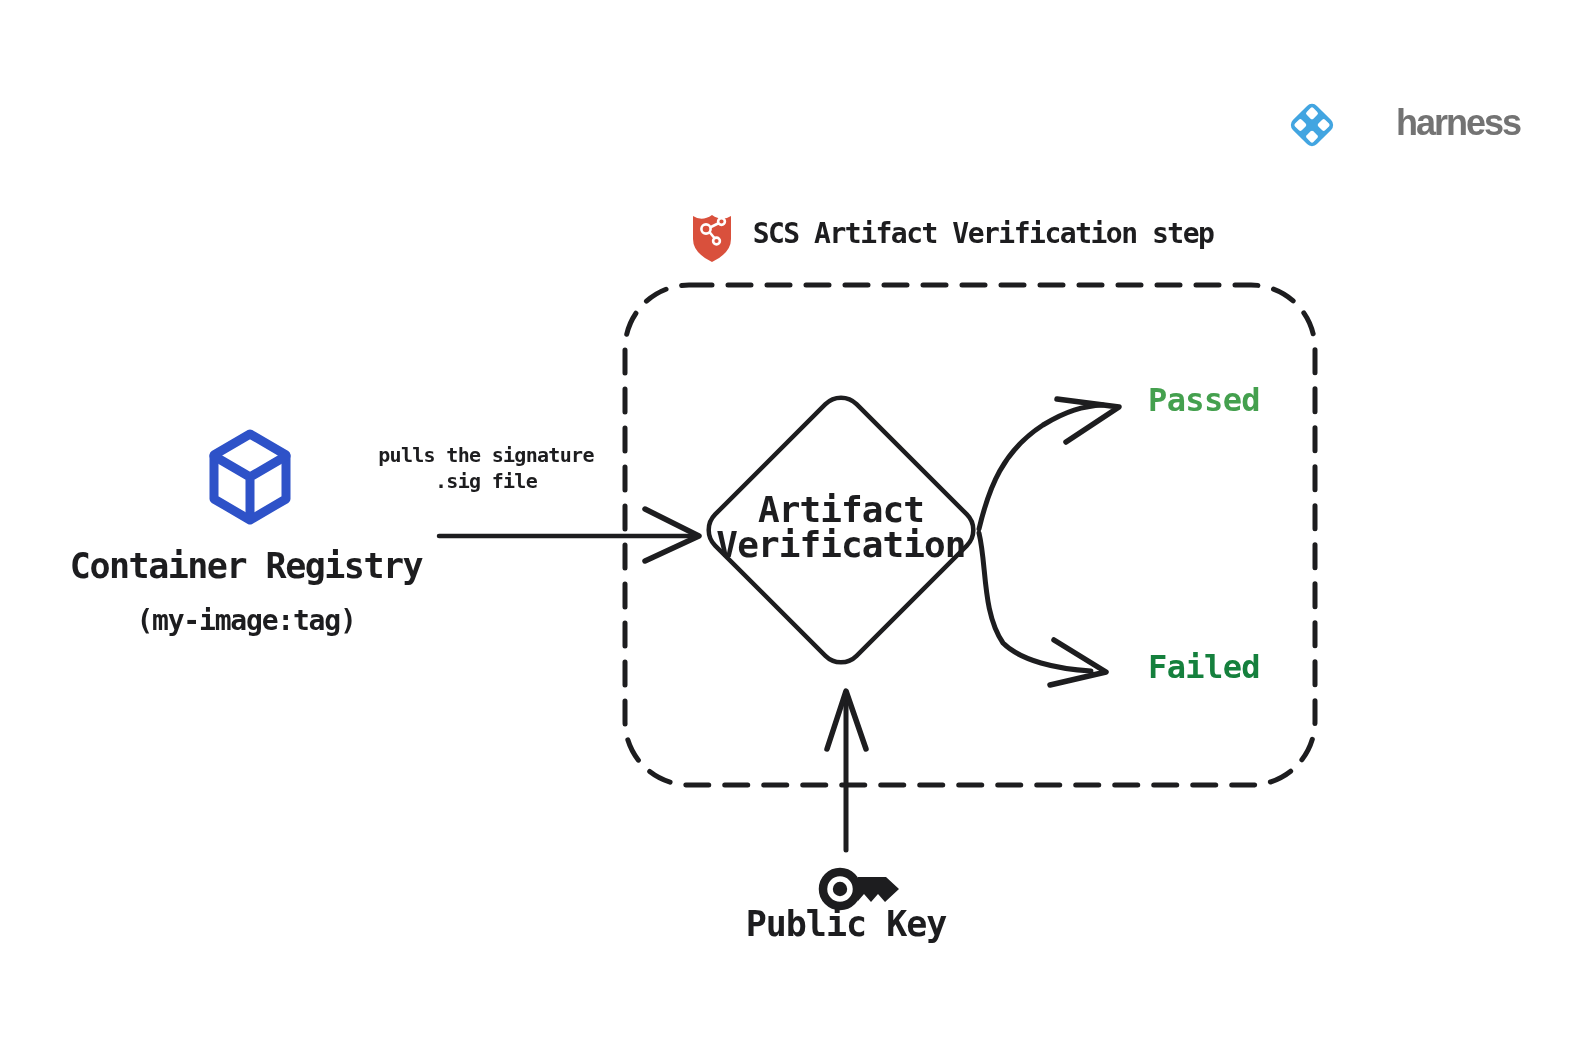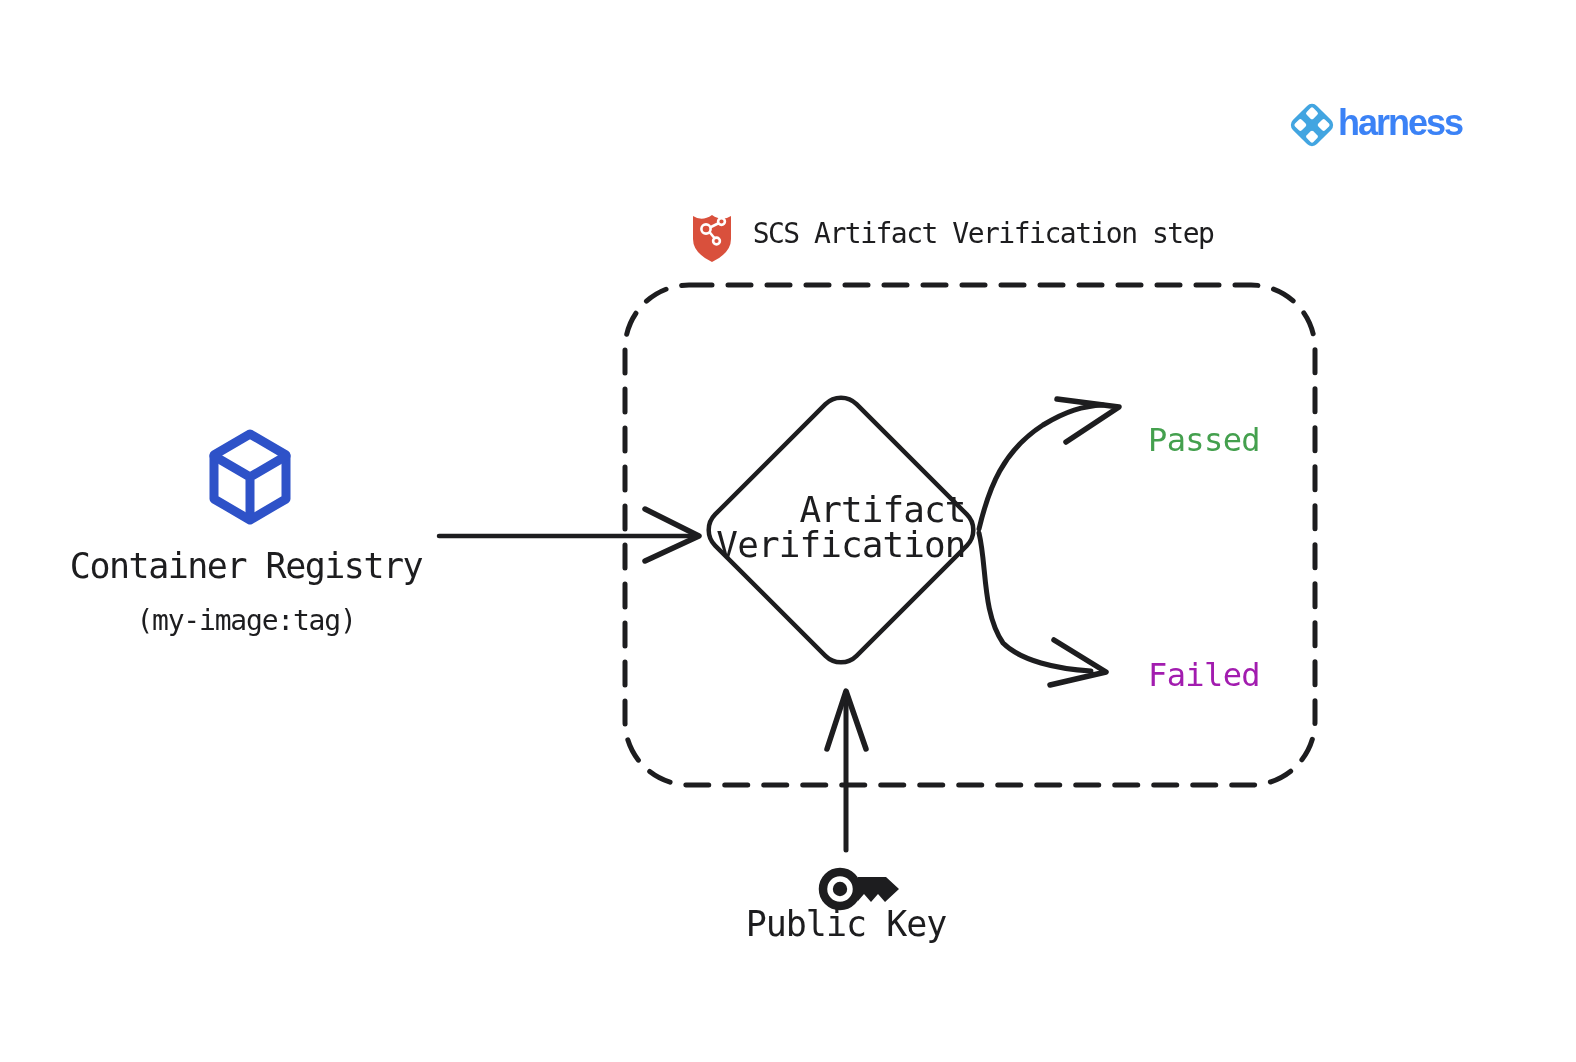--- a/index.html
+++ b/index.html
@@ -15,43 +15,43 @@
   .artwork {
     position: absolute;
     inset: 0;
     width: 1576px;
     height: 1062px;
   }
   .lbl {
     position: absolute;
     transform: translate(-50%, -50%);
     white-space: nowrap;
-    text-align: right;
-    font-weight: 400;
+    text-align: center;
+    font-weight: 700;
     color: #1d1d1f;
   }
   .step-title   { font-size: 28px; letter-spacing: -1.5px; }
   .registry-lbl { font-size: 35px; letter-spacing: -1.5px; }
   .registry-tag { font-size: 28px; letter-spacing: -1.2px; }
   .pull-lbl     { font-size: 20px; letter-spacing: -0.7px; line-height: 26px; }
   .decision-lbl { font-size: 36px; letter-spacing: -0.9px; line-height: 35px; }
   .outcome      { font-size: 32px; letter-spacing: -0.6px; }
   .outcome.passed { color: #44a04e; }
-  .outcome.failed { color: #a21caf; margin-top: 8px; }
+  .outcome.failed { color: #15803d; }
   .pubkey-lbl   { font-size: 35px; letter-spacing: -1px; }
   .brand-text {
     position: absolute;
-    left: 1338px;
+    left: 1396px;
     top: 125px;
     transform: translateY(-54%);
     font-family: "Liberation Sans", sans-serif;
     font-weight: 700;
     font-size: 36px;
     letter-spacing: -2px;
-    color: #3b82f6;
+    color: #737373;
   }
 </style>
 </head>
 <body>
 
 <div class="canvas">
 
   <svg class="artwork" viewBox="0 0 1576 1062" xmlns="http://www.w3.org/2000/svg">
 
     <g>
@@ -111,24 +111,28 @@
     </g>
   </svg>
 
   <div class="brand-text">harness</div>
 
   <div class="lbl step-title" style="left:983px; top:233px;">SCS Artifact Verification step</div>
 
   <div class="lbl registry-lbl" style="left:246px; top:566px;">Container Registry</div>
   <div class="lbl registry-tag" style="left:246px; top:620px;">(my-image:tag)</div>
 
+  <div class="lbl pull-lbl" style="left:486px; top:468px;">
+    <span>pulls the signature</span><br>
+    <span>.sig file</span>
+  </div>
 
   <div class="lbl decision-lbl" style="left:841px; top:527px;">
     <span>Artifact</span><br>
     <span>Verification</span>
   </div>
 
-  <div class="lbl outcome passed" style="left:1204px; top:400px;margin-top:40px;">Passed</div>
+  <div class="lbl outcome passed" style="left:1204px; top:400px;">Passed</div>
   <div class="lbl outcome failed" style="left:1204px; top:667px;">Failed</div>
 
   <div class="lbl pubkey-lbl" style="left:846px; top:924px;">Public Key</div>
 
 </div>
 
 </body></html>

